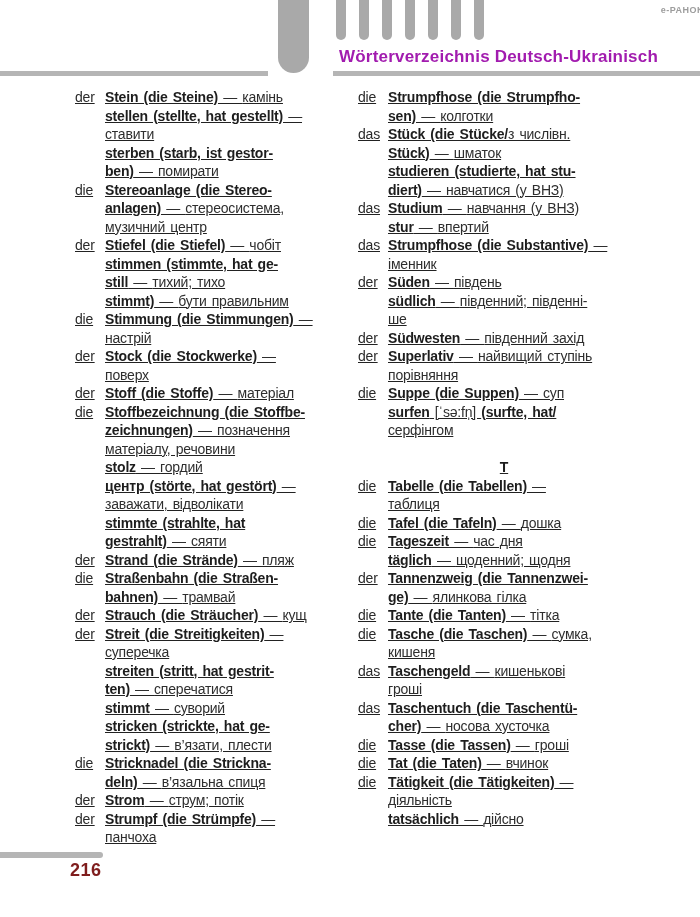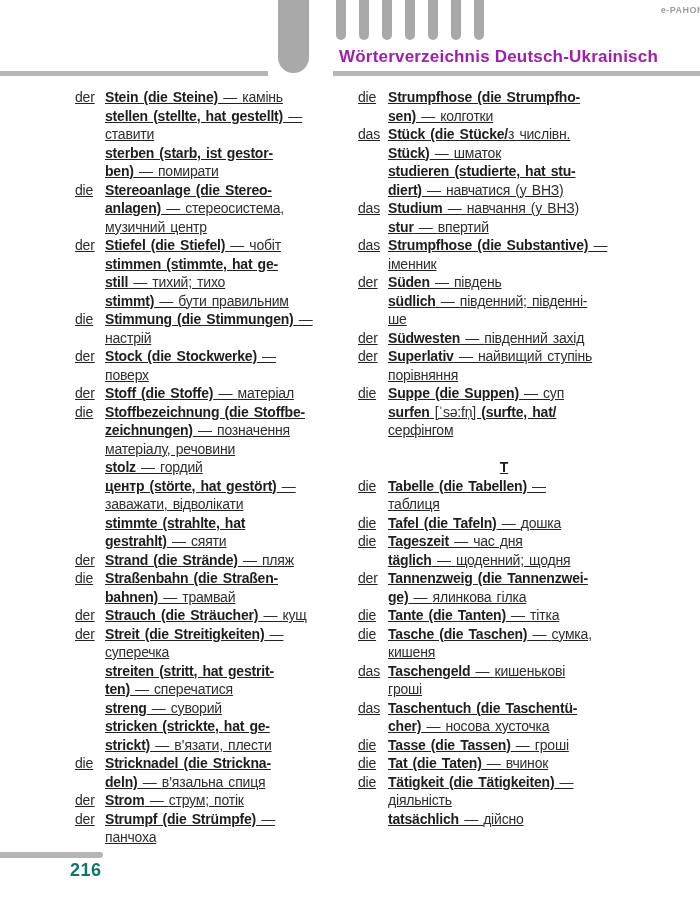--- a/index.html
+++ b/index.html
@@ -45,21 +45,21 @@
   .b{font-weight:bold;color:#1d1d1d;}
   .r{font-weight:normal;color:#2e2e2e;}
 
   
   .ftr-bar{
     position:absolute;left:0;top:852px;width:103px;height:6px;
     background:#b5b5b5;border-radius:0 3px 3px 0;
   }
   .page-num{
     position:absolute;left:70px;top:860px;
-    font-size:18px;font-weight:bold;color:#0f766e;letter-spacing:.5px;
+    font-size:18px;font-weight:bold;color:#7f1d1d;letter-spacing:.5px;
   }
 </style>
 </head>
 <body>
 
 <div class="page">
 
   <div class="hdr-tab"></div>
   <div class="hdr-bars">
     <div class="bar"></div>
@@ -203,21 +203,21 @@
       <div class="line">
         <span class="gutter"></span>
         <span class="content"><span class="b">streiten (stritt, hat gestrit-</span></span>
       </div>
       <div class="line">
         <span class="gutter"></span>
         <span class="content"><span class="b">ten)</span><span class="r"> — </span><span class="r">сперечатися</span></span>
       </div>
       <div class="line">
         <span class="gutter"></span>
-        <span class="content"><span class="b">streng</span><span class="r"> — </span><span class="r">суворий</span></span>
+        <span class="content"><span class="b">stimmt</span><span class="r"> — </span><span class="r">суворий</span></span>
       </div>
       <div class="line">
         <span class="gutter"></span>
         <span class="content"><span class="b">stricken (strickte, hat ge-</span></span>
       </div>
       <div class="line">
         <span class="gutter"></span>
         <span class="content"><span class="b">strickt)</span><span class="r"> — </span><span class="r">в’язати, плести</span></span>
       </div>
       <div class="line">

